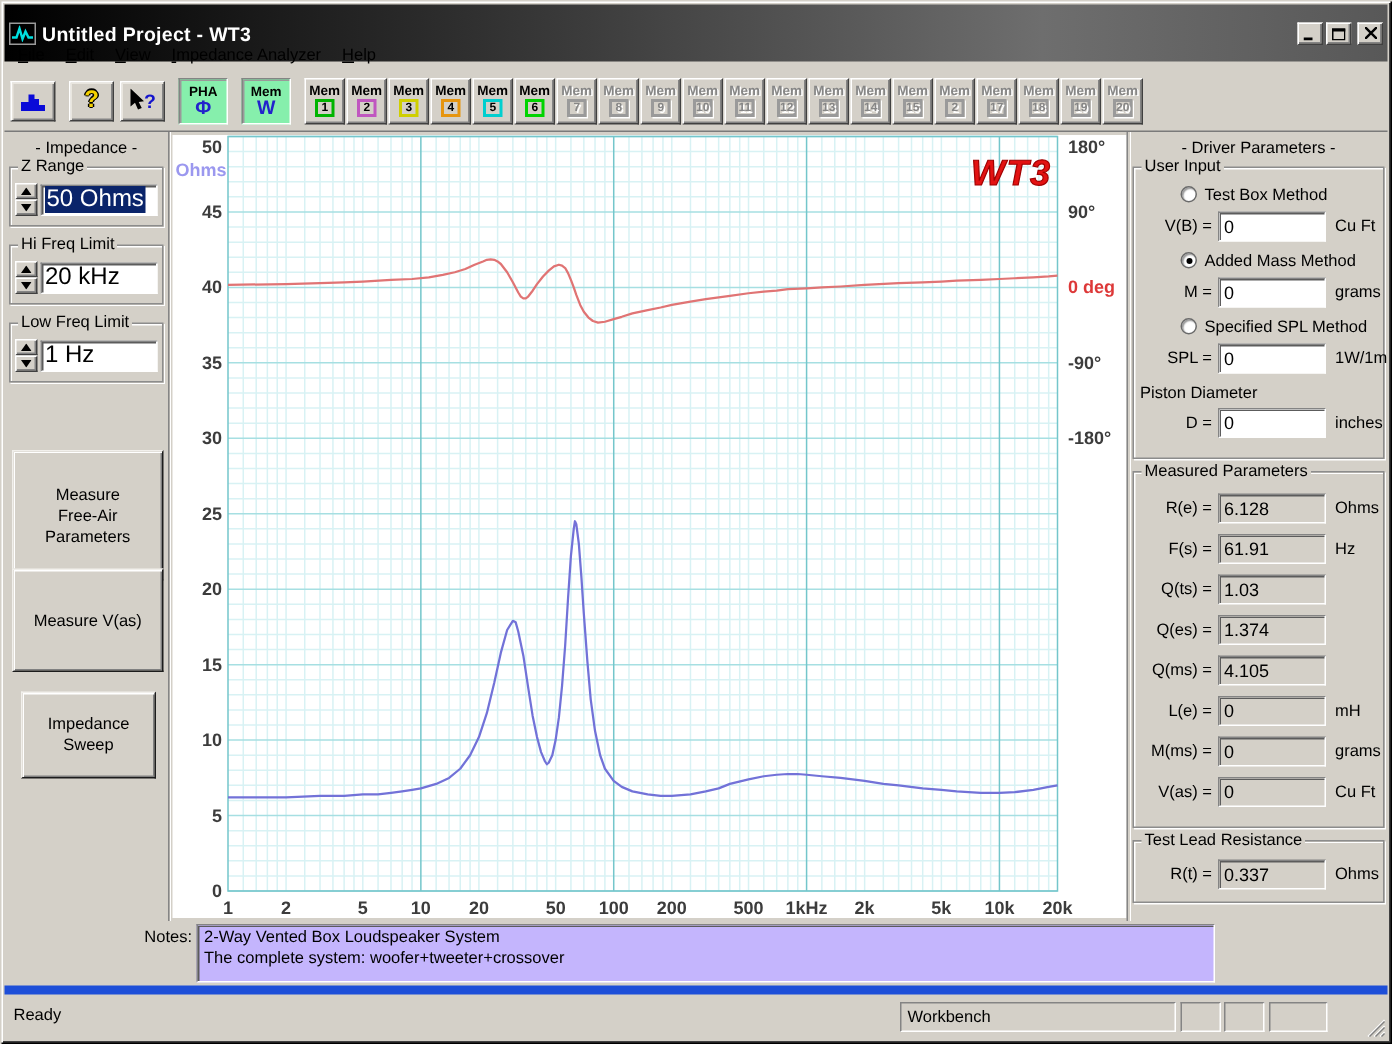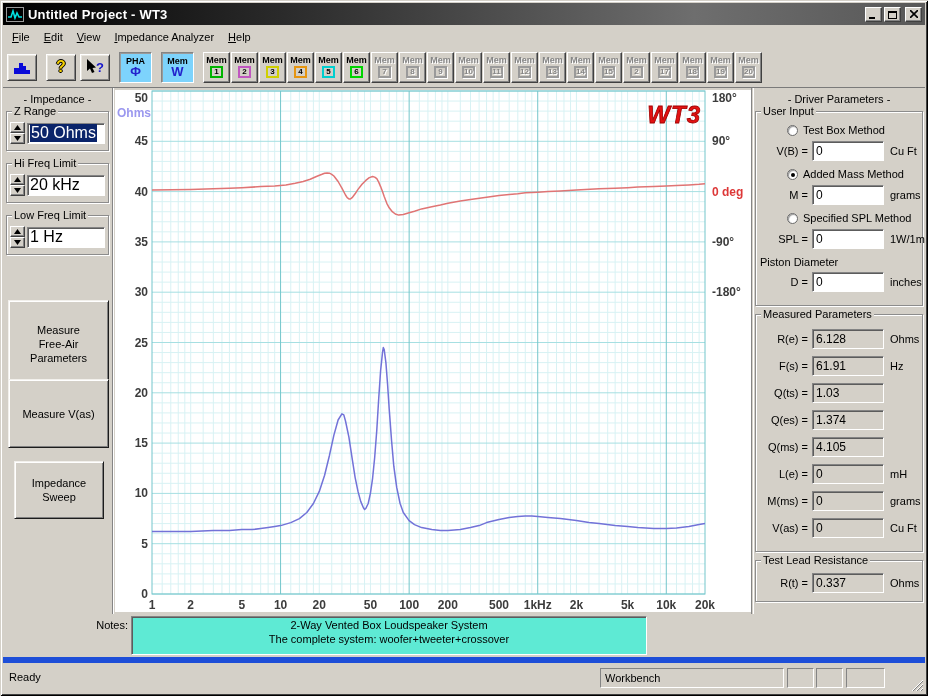--- a/index.html
+++ b/index.html
@@ -2,42 +2,42 @@
 <html><head>
 <meta charset="utf-8">
 <style>
   html,body{margin:0;padding:0;background:#777;}
   body{font-family:"Liberation Sans",sans-serif;font-size:11px;color:#000;}
   *{box-sizing:border-box;}
   .win{position:relative;width:928px;height:696px;background:#d4d0c8;
        box-shadow:inset 1px 1px 0 #d4d0c8, inset -1px -1px 0 #000,
                   inset 2px 2px 0 #fff, inset -2px -2px 0 #404040;}
   
-  .titlebar{position:absolute;left:3px;top:3px;right:3px;height:22px;
+  .titlebar{position:absolute;left:3px;top:3px;right:3px;height:38px;
     background:linear-gradient(90deg,#000 0%,#2a2a2a 30%,#6e6e6e 75%,#585858 100%);
     display:flex;align-items:center;padding:0 3px;}
   .app-icon{width:18px;height:15px;background:#000;border:1px solid #9a9a9a;margin-right:4px;flex:0 0 auto;display:flex;align-items:center;justify-content:center;}
   .title-text{color:#fff;font-weight:bold;font-size:13px;letter-spacing:.2px;flex:1;white-space:nowrap;overflow:hidden;}
   .winbtn{width:17px;height:15px;background:#d4d0c8;border:1px solid;border-color:#fff #404040 #404040 #fff;
     box-shadow:inset -1px -1px 0 #848484;display:flex;align-items:center;justify-content:center;
     font-size:10px;font-weight:bold;margin-left:2px;line-height:1;}
   .winbtn svg{display:block;}
   
   .menubar{position:absolute;left:3px;top:26px;right:3px;height:21px;display:flex;align-items:center;padding-left:2px;}
   .menu-item{padding:3px 7px;}
   .menu-item u{text-decoration:underline;}
   
   .toolbar{position:absolute;left:3px;top:47px;right:3px;height:41px;border-bottom:1px solid #7a7a7a;
     display:flex;align-items:center;padding-left:4px;}
   .tbtn{background:#d4d0c8;border:1px solid;border-color:#fff #404040 #404040 #fff;
     box-shadow:inset 1px 1px 0 #e9e6df, inset -1px -1px 0 #848484;
     display:flex;flex-direction:column;align-items:center;justify-content:center;flex:0 0 auto;}
   .tbtn.small{width:30px;height:27px;}
   .tbtn.tall{width:33px;height:31px;}
-  .tbtn.pressed{border-color:#848484 #fff #fff #848484;box-shadow:inset 1px 1px 0 #9a9a9a;background:#7dd3fc;}
+  .tbtn.pressed{border-color:#848484 #fff #fff #848484;box-shadow:inset 1px 1px 0 #9a9a9a;background:#86efac;}
   .tb-gap{width:9px;flex:0 0 auto;}
   .tb-gap-s{width:4px;flex:0 0 auto;}
   .q-help{color:#f4d000;font-weight:bold;font-size:16px;
     text-shadow:-1px 0 #000,1px 0 #000,0 -1px #000,0 1px #000;line-height:1;}
   .pha-l1{font-size:9px;font-weight:bold;line-height:9px;}
   .pha-l2{font-size:13px;font-weight:bold;color:#2222cc;line-height:12px;}
   .memstrip{display:flex;flex:0 0 auto;}
   .membtn{width:27px;height:31px;margin-right:1px;background:#d4d0c8;border:1px solid;border-color:#fff #404040 #404040 #fff;
     box-shadow:inset -1px -1px 0 #848484;display:flex;flex-direction:column;align-items:center;justify-content:center;}
   .mem-word{font-size:9px;font-weight:bold;line-height:9px;}
@@ -71,30 +71,30 @@
     border-left:1px solid #858585;box-shadow:1px 0 0 #fff;}
   
   .right-panel{position:absolute;left:753px;top:88px;width:172px;height:527px;padding-top:5px;}
   .right-panel .groupbox{margin:0 2px 8px 2px;padding:12px 4px 6px 4px;}
   .p-row{display:flex;align-items:center;margin-bottom:7px;}
   .p-name{width:52px;text-align:right;padding-right:4px;font-size:11px;flex:0 0 auto;}
   .p-field{width:72px;height:20px;flex:0 0 auto;background:#fff;border:1px solid;border-color:#848484 #fff #fff #848484;
     box-shadow:inset 1px 1px 0 #5c5c5c;font-size:12px;display:flex;align-items:center;padding:0 3px;}
   .p-field.ro{background:#d4d0c8;}
   .p-unit{padding-left:6px;font-size:11px;}
-  .radio-row{display:flex;align-items:flex-end;margin-bottom:5px;padding-left:27px;}
+  .radio-row{display:flex;align-items:flex-start;margin-bottom:5px;padding-left:27px;}
   .radio{width:11px;height:11px;border-radius:50%;background:#fff;border:1px solid #6a6a6a;
     box-shadow:inset 1px 1px 1px #9a9a9a;margin-right:5px;flex:0 0 auto;position:relative;}
   .radio.checked::after{content:"";position:absolute;left:3px;top:3px;width:4px;height:4px;border-radius:50%;background:#000;}
   .plain-label{margin:2px 0 4px 0;}
   
   .notes-label{position:absolute;left:40px;top:619px;width:88px;text-align:right;}
-  .notes-box{position:absolute;left:131px;top:616px;width:516px;height:39px;background:#5eead4;
+  .notes-box{position:absolute;left:131px;top:616px;width:679px;height:39px;background:#c4b5fd;
     border:1px solid;border-color:#848484 #fff #fff #848484;box-shadow:inset 1px 1px 0 #5c5c5c;
-    padding:1px 4px;line-height:14px;text-align:center;}
+    padding:1px 4px;line-height:14px;}
   
   .statusbar{position:absolute;left:3px;right:3px;top:657px;height:36px;border-top:6px solid #1d4ed8;}
   .status-left{position:absolute;left:6px;top:8px;}
   .status-panel{position:absolute;top:5px;height:20px;background:#d4d0c8;border:1px solid;
     border-color:#848484 #fff #fff #848484;display:flex;align-items:center;padding:0 4px;}
   .grip{position:absolute;right:1px;bottom:1px;width:15px;height:15px;}
 </style>
 </head>
 <body>
 

